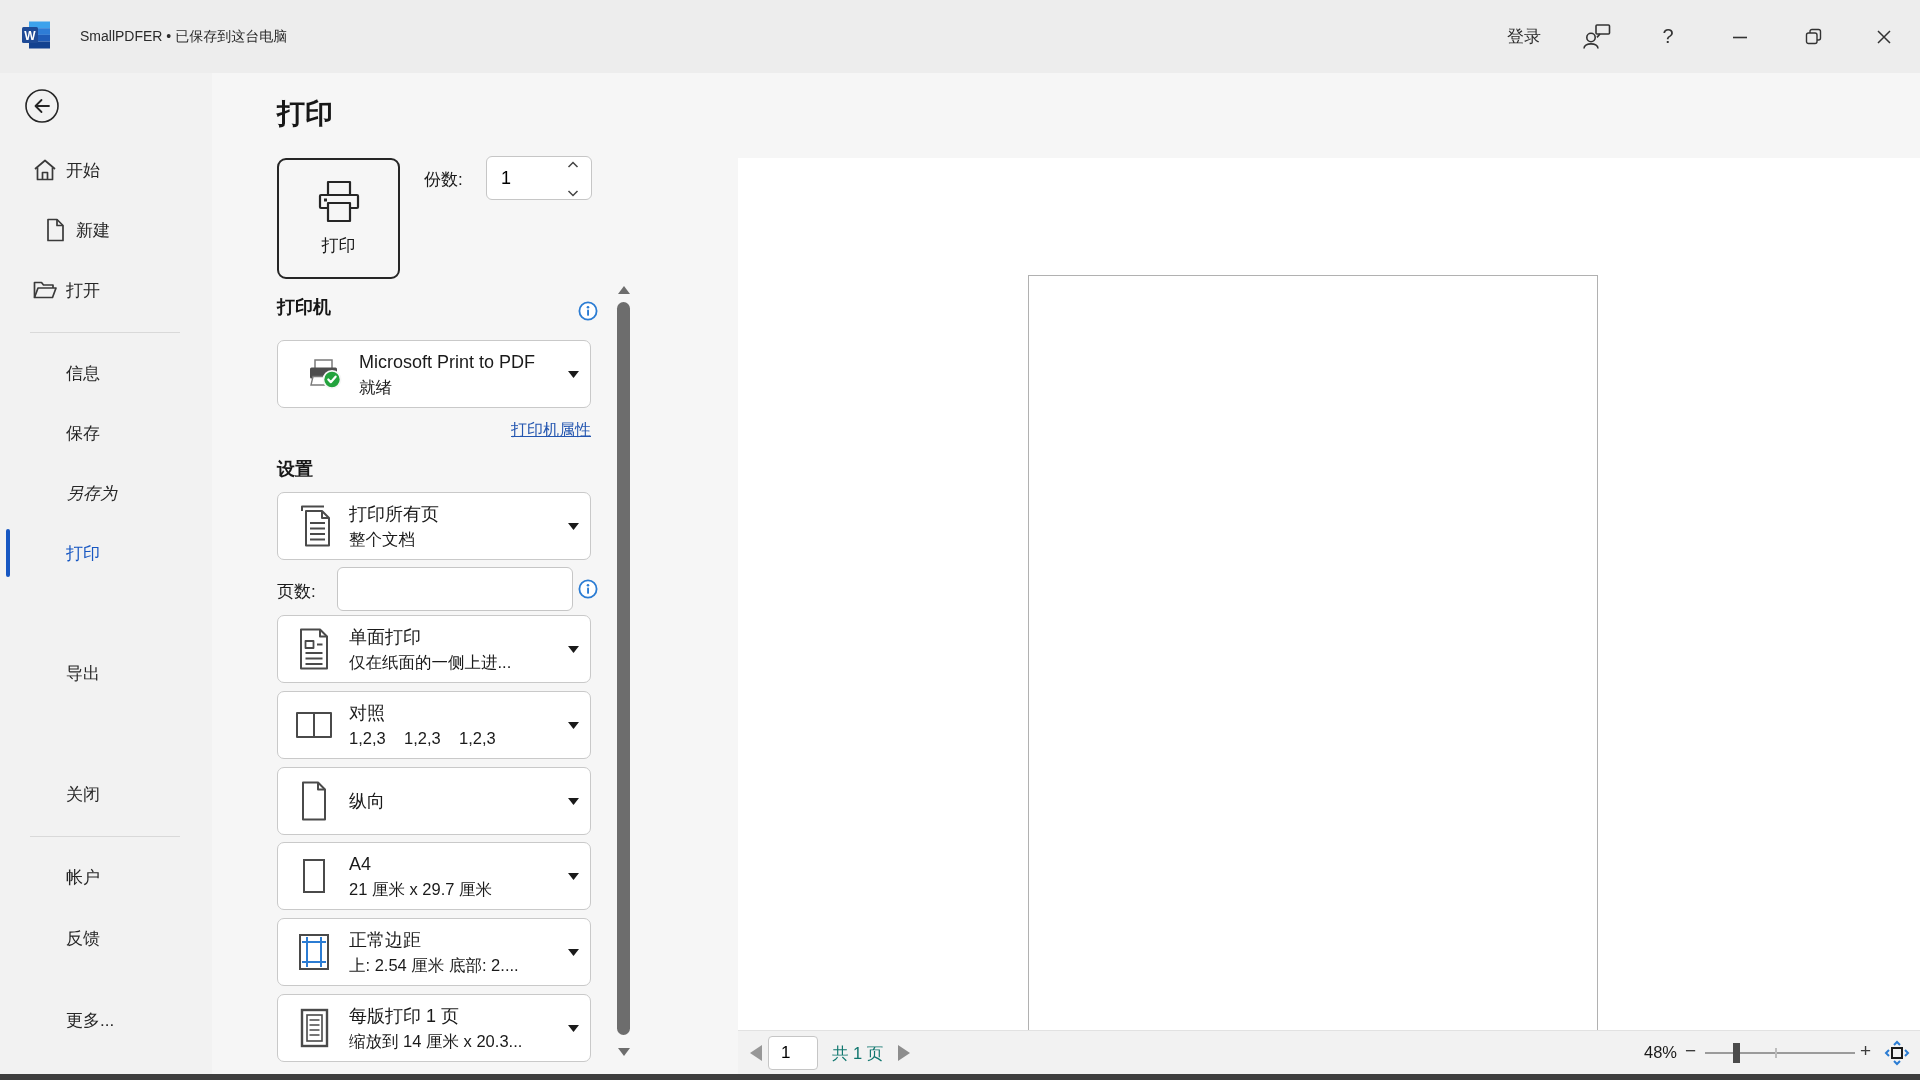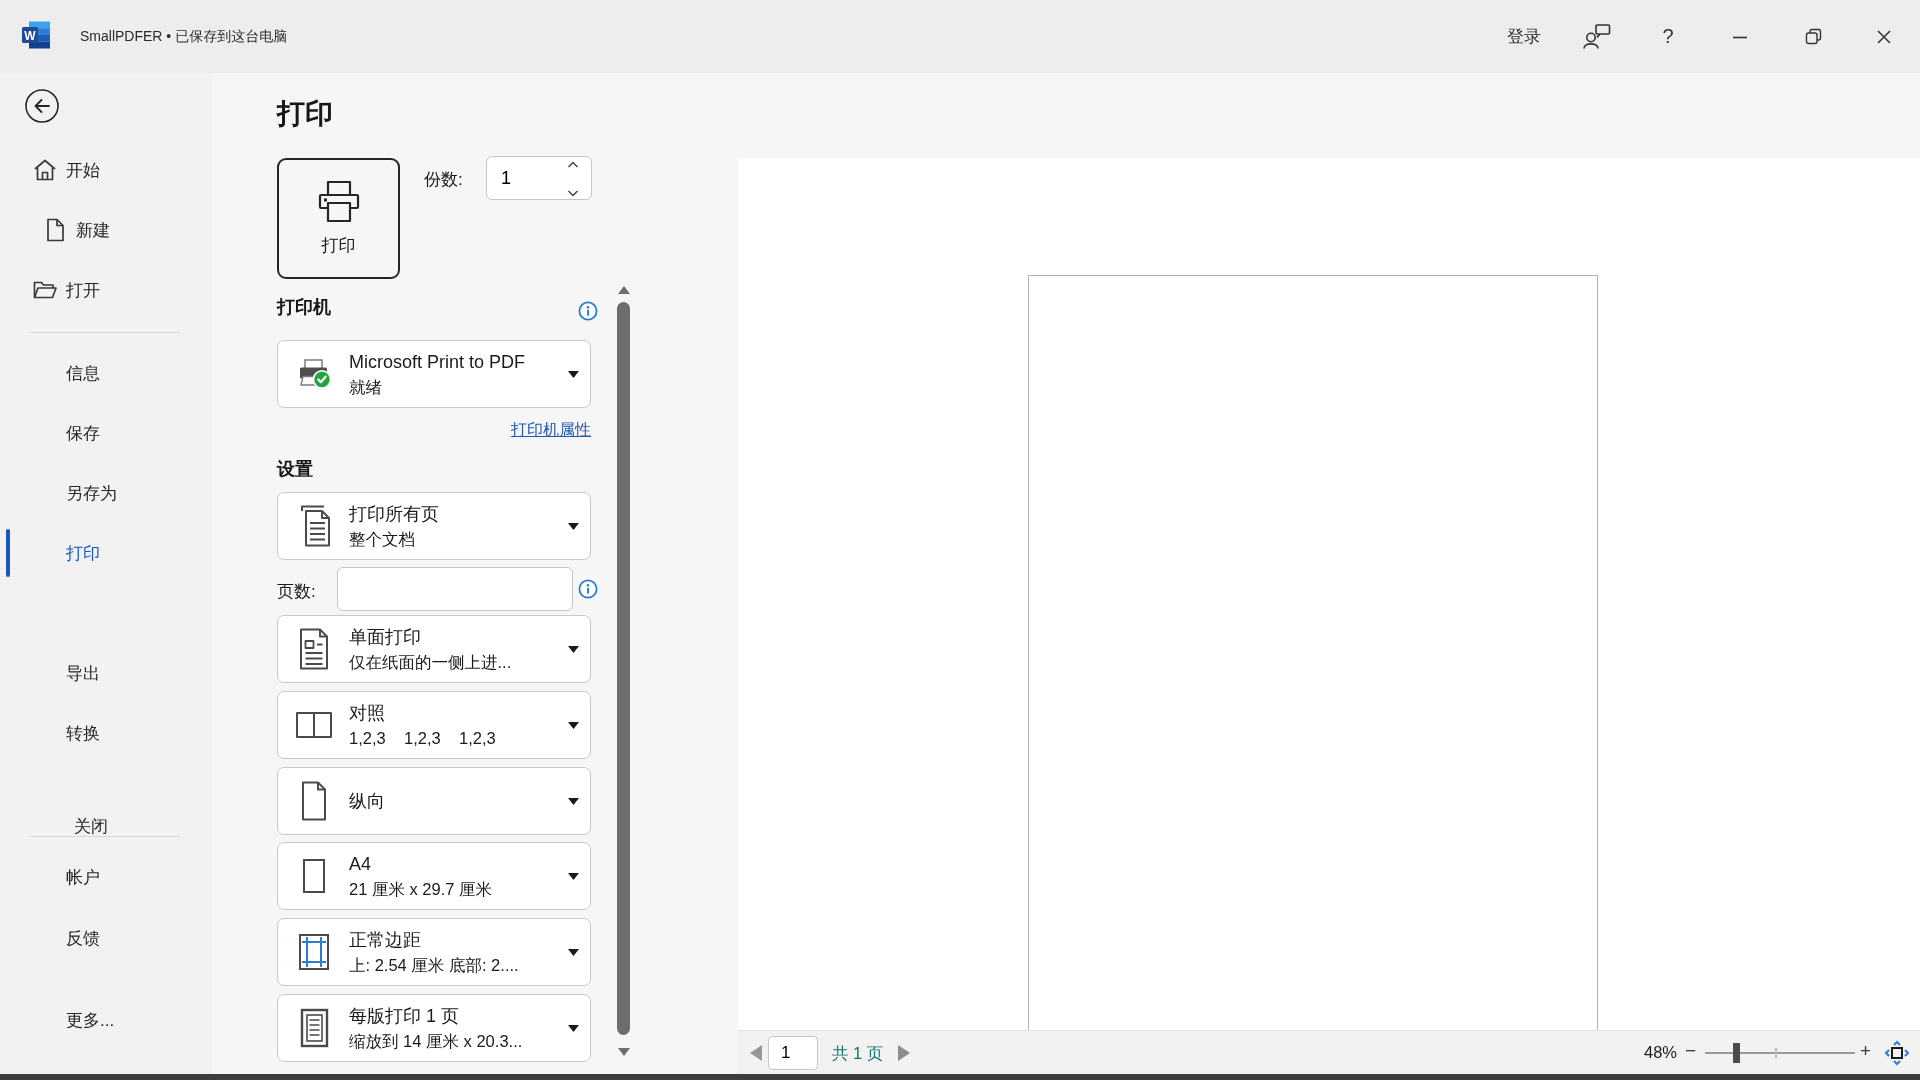--- a/index.html
+++ b/index.html
@@ -157,34 +157,31 @@
     </div>
 
     <div class="side-div" style="top:259px;"></div>
 
     <div class="side-item" style="top:280px;">
         <span class="lbl">信息</span>
       </div>
     <div class="side-item" style="top:340px;">
         <span class="lbl">保存</span>
       </div>
-    <div class="side-item" style="top:400px;">
+    <div class="side-item" style="top:400px;font-style:italic;">
         <span class="lbl">另存为</span>
       </div>
     <div class="active-bar"></div>
     <div class="side-item active" style="top:460px;">
         <span class="lbl">打印</span>
       </div>
     <div class="side-item" style="top:580px;">
         <span class="lbl">导出</span>
       </div>
-    <div class="side-item" style="top:640px;">
-        <span class="lbl">转换</span>
-      </div>
-    <div class="side-item" style="top:733px;margin-left:8px;">
+    <div class="side-item" style="top:701px;">
         <span class="lbl">关闭</span>
       </div>
 
     <div class="side-div" style="top:763px;"></div>
 
     <div class="side-item" style="top:784px;">
         <span class="lbl">帐户</span>
       </div>
     <div class="side-item" style="top:845px;">
         <span class="lbl">反馈</span>
@@ -224,21 +221,21 @@
 
     <div class="sec-h" style="top:222px;">打印机</div>
     <span class="info-ic" style="left:366px; top:228px;">
       <svg width="20" height="20" viewBox="0 0 20 20">
           <circle cx="10" cy="10" r="8.6" fill="#fff" stroke="#2b7cd3" stroke-width="1.8"></circle>
           <circle cx="10" cy="6.2" r="1.3" fill="#2b7cd3"></circle>
           <rect x="9.1" y="8.6" width="1.9" height="6.2" rx="0.9" fill="#2b7cd3"></rect>
         </svg>
     </span>
 
-    <div class="dd" style="top:267px;">
+    <div class="dd" style="top:267px;padding-left:10px;">
       <div class="icbox">
         <svg width="38" height="32" viewBox="0 0 38 32">
           <rect x="10" y="2" width="17" height="9" fill="#fff" stroke="#7a7a7a" stroke-width="1.5"></rect>
           <rect x="5" y="9.5" width="27" height="11" rx="1.5" fill="#4e4e4e"></rect>
           <path d="M8 18.5 H22 L20 27 H6 Z" fill="#fff" stroke="#7a7a7a" stroke-width="1.4"></path>
           <circle cx="27" cy="21.5" r="8.6" fill="#23a33d" stroke="#f6f6f6" stroke-width="1.8"></circle>
           <path d="M23.3 21.5 l2.5 2.7 l4.8 -5.5" stroke="#fff" stroke-width="2.2" fill="none" stroke-linecap="round" stroke-linejoin="round"></path>
         </svg>
       </div>
       <div class="txt">

